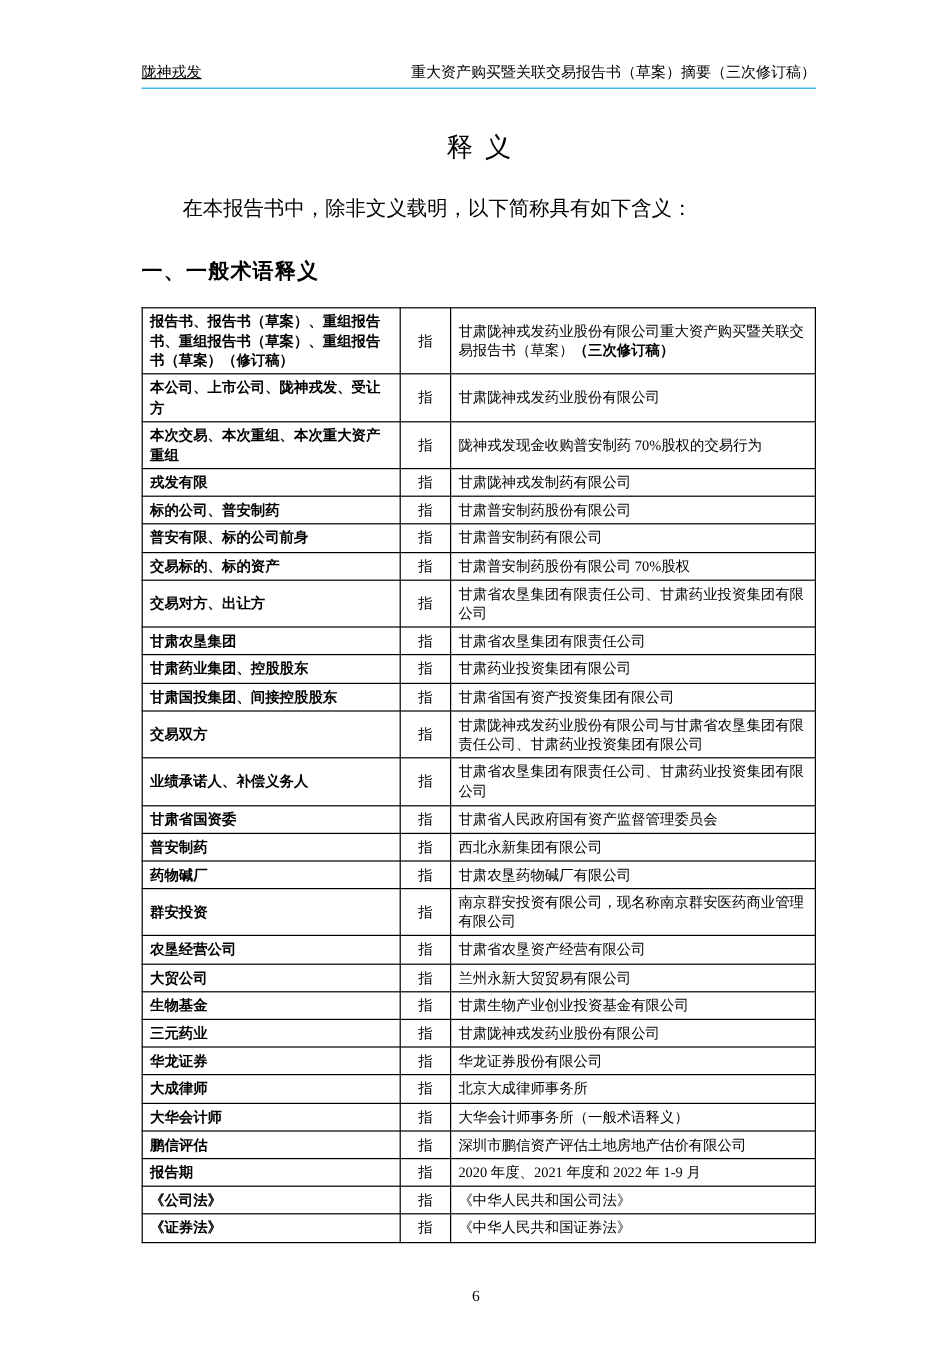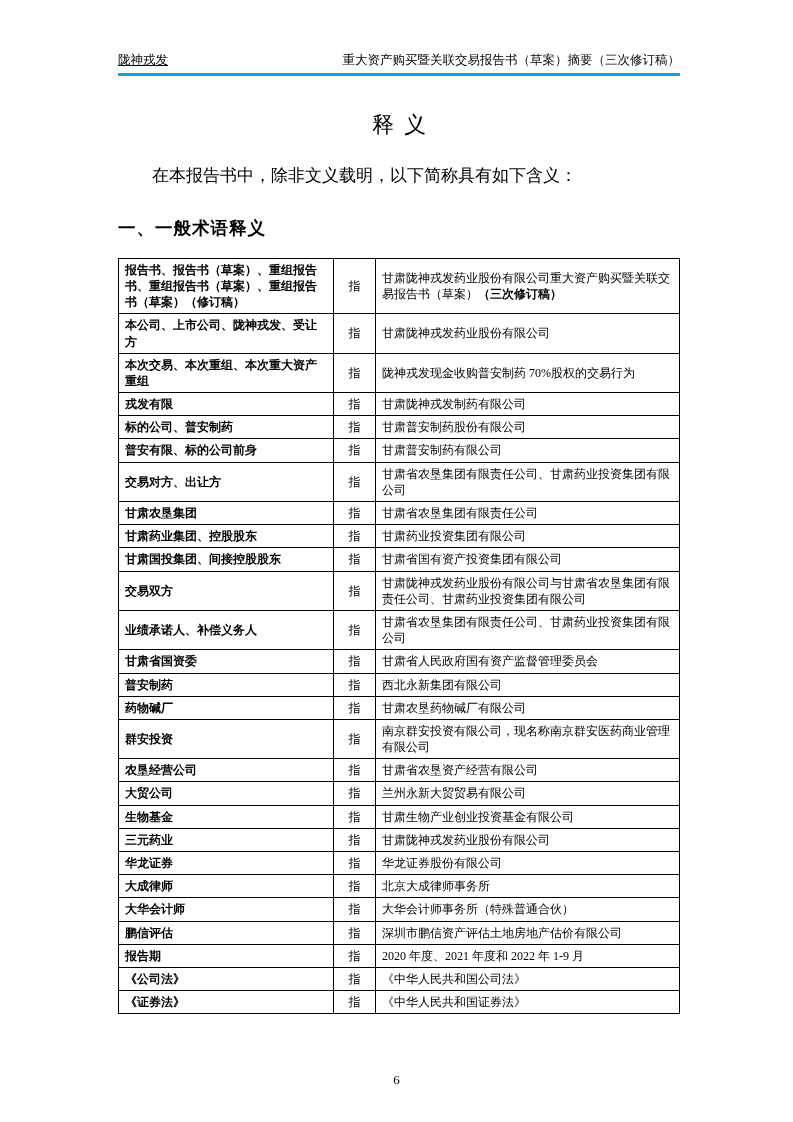--- a/index.html
+++ b/index.html
@@ -12,21 +12,21 @@
     background: #ffffff;
     color: #000;
     font-family: "Liberation Serif", "DejaVu Serif", serif;
     padding: 52px 113px 0 118px;
     overflow: hidden;
   }
   .doc-header {
     display: flex;
     justify-content: space-between;
     align-items: flex-end;
-    border-bottom: 3px solid #0ea5e9;
+    border-bottom: 1px solid #0ea5e9;
     padding-bottom: 4px;
     font-size: 12.5px;
   }
   .doc-header .left { text-decoration: underline; }
   .doc-header .right { text-align: center; }
   .doc-title {
     margin: 34px 0 0 0;
     text-align: center;
     font-size: 22px;
     font-weight: normal;
@@ -112,20 +112,25 @@
           <td class="term-cell">标的公司、普安制药</td>
           <td class="mid-cell">指</td>
           <td class="def-cell">甘肃普安制药股份有限公司</td>
         </tr>
         <tr>
           <td class="term-cell">普安有限、标的公司前身</td>
           <td class="mid-cell">指</td>
           <td class="def-cell">甘肃普安制药有限公司</td>
         </tr>
         <tr>
+          <td class="term-cell">交易标的、标的资产</td>
+          <td class="mid-cell">指</td>
+          <td class="def-cell">甘肃普安制药股份有限公司 70%股权</td>
+        </tr>
+        <tr>
           <td class="term-cell">交易对方、出让方</td>
           <td class="mid-cell">指</td>
           <td class="def-cell">甘肃省农垦集团有限责任公司、甘肃药业投资集团有限公司</td>
         </tr>
         <tr>
           <td class="term-cell">甘肃农垦集团</td>
           <td class="mid-cell">指</td>
           <td class="def-cell">甘肃省农垦集团有限责任公司</td>
         </tr>
         <tr>
@@ -194,21 +199,21 @@
           <td class="def-cell">华龙证券股份有限公司</td>
         </tr>
         <tr>
           <td class="term-cell">大成律师</td>
           <td class="mid-cell">指</td>
           <td class="def-cell">北京大成律师事务所</td>
         </tr>
         <tr>
           <td class="term-cell">大华会计师</td>
           <td class="mid-cell">指</td>
-          <td class="def-cell">大华会计师事务所（特殊普通合伙）</td>
+          <td class="def-cell">大华会计师事务所（一般术语释义）</td>
         </tr>
         <tr>
           <td class="term-cell">鹏信评估</td>
           <td class="mid-cell">指</td>
           <td class="def-cell">深圳市鹏信资产评估土地房地产估价有限公司</td>
         </tr>
         <tr>
           <td class="term-cell">报告期</td>
           <td class="mid-cell">指</td>
           <td class="def-cell">2020 年度、2021 年度和 2022 年 1-9 月</td>

